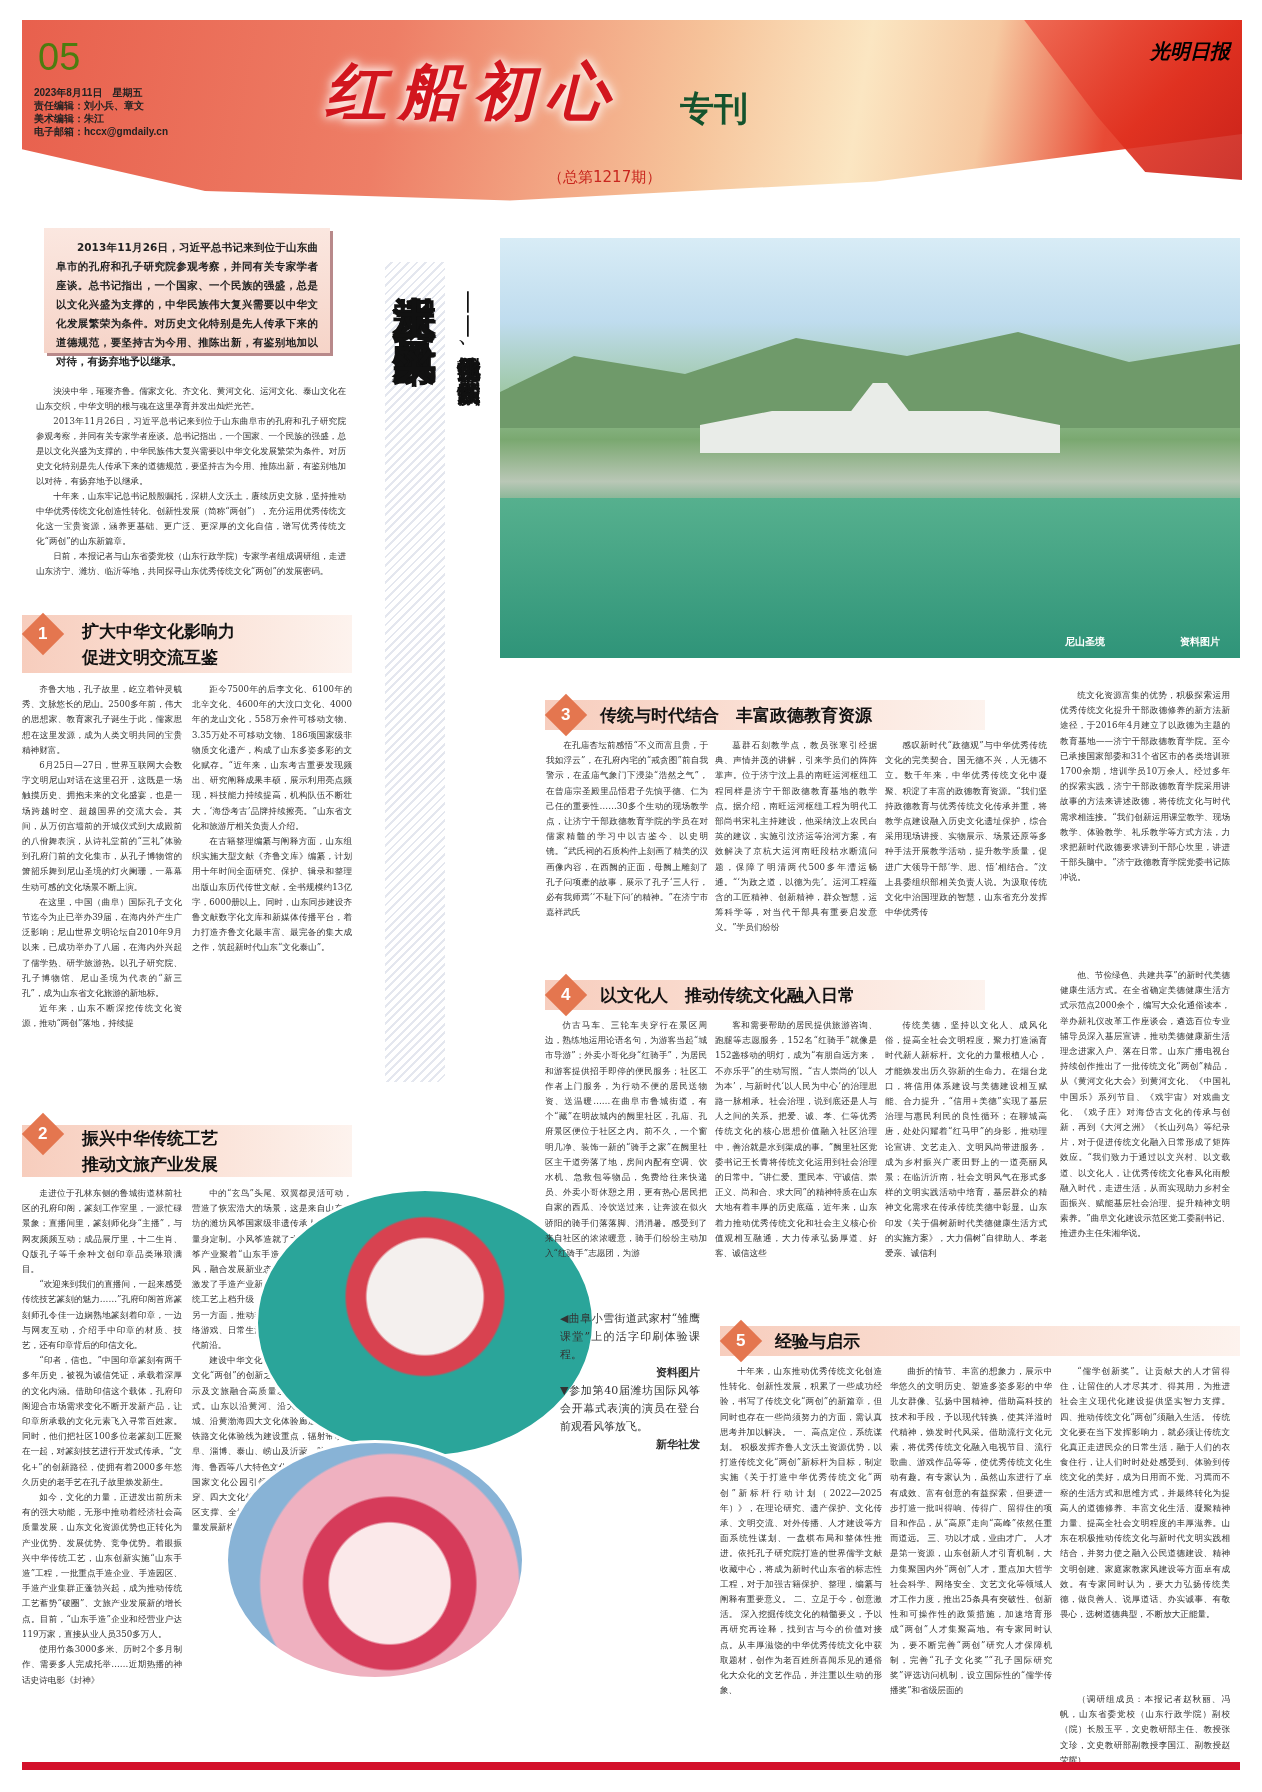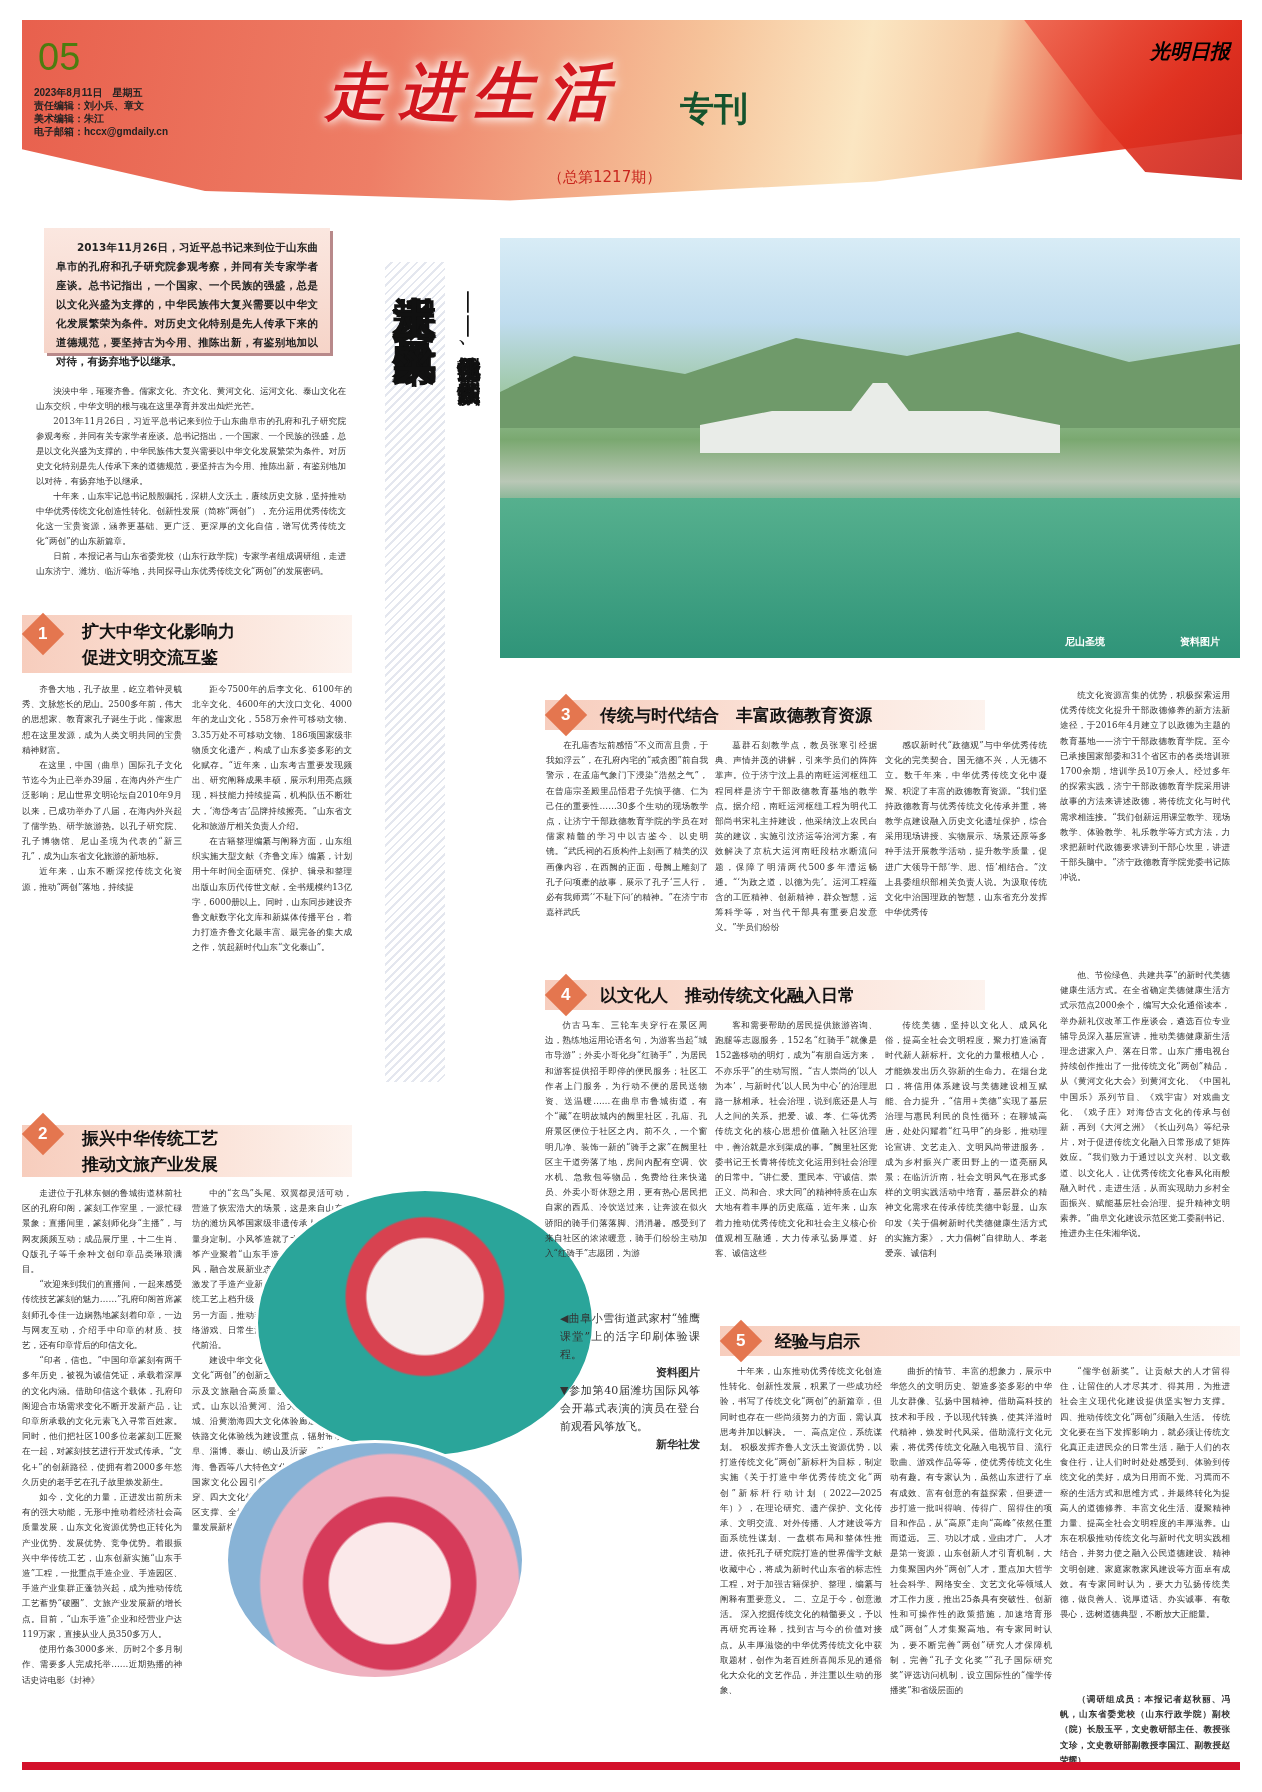--- a/index.html
+++ b/index.html
@@ -46,21 +46,21 @@
 
 <div class="abs banner"></div>
 <div class="abs ribbon"></div>
 <div class="abs pagenum">05</div>
 <div class="abs meta">
   <div>2023年8月11日　星期五</div>
   <div>责任编辑：刘小兵、章文</div>
   <div>美术编辑：朱江</div>
   <div>电子邮箱：hccx@gmdaily.cn</div>
 </div>
-<div class="abs masthead">走进生活</div>
+<div class="abs masthead">红船初心</div>
 <div class="abs zhuankan">专刊</div>
 <div class="abs issue">（总第1217期）</div>
 <div class="abs logo">光明日报</div>
 
 <div class="abs quote">2013年11月26日，习近平总书记来到位于山东曲阜市的孔府和孔子研究院参观考察，并同有关专家学者座谈。总书记指出，一个国家、一个民族的强盛，总是以文化兴盛为支撑的，中华民族伟大复兴需要以中华文化发展繁荣为条件。对历史文化特别是先人传承下来的道德规范，要坚持古为今用、推陈出新，有鉴别地加以对待，有扬弃地予以继承。</div>
 
 <div class="abs intro">
   <p>泱泱中华，璀璨齐鲁。儒家文化、齐文化、黄河文化、运河文化、泰山文化在山东交织，中华文明的根与魂在这里孕育并发出灿烂光芒。</p>
   <p>2013年11月26日，习近平总书记来到位于山东曲阜市的孔府和孔子研究院参观考察，并同有关专家学者座谈。总书记指出，一个国家、一个民族的强盛，总是以文化兴盛为支撑的，中华民族伟大复兴需要以中华文化发展繁荣为条件。对历史文化特别是先人传承下来的道德规范，要坚持古为今用、推陈出新，有鉴别地加以对待，有扬弃地予以继承。</p>
   <p>十年来，山东牢记总书记殷殷嘱托，深耕人文沃土，赓续历史文脉，坚持推动中华优秀传统文化创造性转化、创新性发展（简称“两创”），充分运用优秀传统文化这一宝贵资源，涵养更基础、更广泛、更深厚的文化自信，谱写优秀传统文化“两创”的山东新篇章。</p>
@@ -81,20 +81,21 @@
 
 <div class="abs sechead" style="left:22px;top:615px;width:330px;height:58px;padding-left:60px;flex-direction:column;align-items:flex-start;justify-content:center">
   <div class="diamond" style="top:4px;left:6px">
       <span>1</span>
     </div>
   <div class="t">扩大中华文化影响力</div>
   <div class="t">促进文明交流互鉴</div>
 </div>
 <div class="abs col" style="left:22px;top:682px;width:160px;height:400px;overflow:hidden">
   <p>齐鲁大地，孔子故里，屹立着钟灵毓秀、文脉悠长的尼山。2500多年前，伟大的思想家、教育家孔子诞生于此，儒家思想在这里发源，成为人类文明共同的宝贵精神财富。</p>
+    <p>6月25日—27日，世界互联网大会数字文明尼山对话在这里召开，这既是一场触摸历史、拥抱未来的文化盛宴，也是一场跨越时空、超越国界的交流大会。其间，从万仞宫墙前的开城仪式到大成殿前的八佾舞表演，从诗礼堂前的“三礼”体验到孔府门前的文化集市，从孔子博物馆的箫韶乐舞到尼山圣境的灯火阑珊，一幕幕生动可感的文化场景不断上演。</p>
     <p>在这里，中国（曲阜）国际孔子文化节迄今为止已举办39届，在海内外产生广泛影响；尼山世界文明论坛自2010年9月以来，已成功举办了八届，在海内外兴起了儒学热、研学旅游热。以孔子研究院、孔子博物馆、尼山圣境为代表的“新三孔”，成为山东省文化旅游的新地标。</p>
     <p>近年来，山东不断深挖传统文化资源，推动“两创”落地，持续提</p>
 </div>
 <div class="abs col" style="left:192px;top:682px;width:160px;height:400px;overflow:hidden">
     <p>距今7500年的后李文化、6100年的北辛文化、4600年的大汶口文化、4000年的龙山文化，558万余件可移动文物、3.35万处不可移动文物、186项国家级非物质文化遗产，构成了山东多姿多彩的文化赋存。“近年来，山东考古重要发现频出、研究阐释成果丰硕，展示利用亮点频现，科技能力持续提高，机构队伍不断壮大，‘海岱考古’品牌持续擦亮。”山东省文化和旅游厅相关负责人介绍。</p>
     <p>在古籍整理编纂与阐释方面，山东组织实施大型文献《齐鲁文库》编纂，计划用十年时间全面研究、保护、辑录和整理出版山东历代传世文献，全书规模约13亿字，6000册以上。同时，山东同步建设齐鲁文献数字化文库和新媒体传播平台，着力打造齐鲁文化最丰富、最完备的集大成之作，筑起新时代山东“文化泰山”。</p>
 </div>
 
 <div class="abs sechead" style="left:22px;top:1125px;width:330px;height:52px;padding-left:60px;flex-direction:column;align-items:flex-start;justify-content:center">
   <div class="diamond" style="top:-6px;left:6px">
@@ -171,16 +172,16 @@
 </div>
 <div class="abs col" style="left:720px;top:1364px;width:162px;height:410px;overflow:hidden">
     <p>十年来，山东推动优秀传统文化创造性转化、创新性发展，积累了一些成功经验，书写了传统文化“两创”的新篇章，但同时也存在一些尚须努力的方面，需认真思考并加以解决。 一、高点定位，系统谋划。 积极发挥齐鲁人文沃土资源优势，以打造传统文化“两创”新标杆为目标，制定实施《关于打造中华优秀传统文化“两创”新标杆行动计划（2022—2025年）》，在理论研究、遗产保护、文化传承、文明交流、对外传播、人才建设等方面系统性谋划、一盘棋布局和整体性推进。依托孔子研究院打造的世界儒学文献收藏中心，将成为新时代山东省的标志性工程，对于加强古籍保护、整理，编纂与阐释有重要意义。 二、立足于今，创意激活。 深入挖掘传统文化的精髓要义，予以再研究再诠释，找到古与今的价值对接点。从丰厚滋饶的中华优秀传统文化中获取题材，创作为老百姓所喜闻乐见的通俗化大众化的文艺作品，并注重以生动的形象、</p>
   </div>
 <div class="abs col" style="left:890px;top:1364px;width:162px;height:410px;overflow:hidden">
     <p>曲折的情节、丰富的想象力，展示中华悠久的文明历史、塑造多姿多彩的中华儿女群像、弘扬中国精神。借助高科技的技术和手段，予以现代转换，使其洋溢时代精神，焕发时代风采。借助流行文化元素，将优秀传统文化融入电视节目、流行歌曲、游戏作品等等，使优秀传统文化生动有趣。有专家认为，虽然山东进行了卓有成效、富有创意的有益探索，但要进一步打造一批叫得响、传得广、留得住的项目和作品，从“高原”走向“高峰”依然任重而道远。 三、功以才成，业由才广。 人才是第一资源，山东创新人才引育机制，大力集聚国内外“两创”人才，重点加大哲学社会科学、网络安全、文艺文化等领域人才工作力度，推出25条具有突破性、创新性和可操作性的政策措施，加速培育形成“两创”人才集聚高地。有专家同时认为，要不断完善“两创”研究人才保障机制，完善“孔子文化奖”“孔子国际研究奖”评选访问机制，设立国际性的“儒学传播奖”和省级层面的</p>
   </div>
 <div class="abs col" style="left:1060px;top:1364px;width:170px;height:330px;overflow:hidden">
     <p>“儒学创新奖”。让贡献大的人才留得住，让留住的人才尽其才、得其用，为推进社会主义现代化建设提供坚实智力支撑。 四、推动传统文化“两创”须融入生活。 传统文化要在当下发挥影响力，就必须让传统文化真正走进民众的日常生活，融于人们的衣食住行，让人们时时处处感受到、体验到传统文化的美好，成为日用而不觉、习焉而不察的生活方式和思维方式，并最终转化为提高人的道德修养、丰富文化生活、凝聚精神力量、提高全社会文明程度的丰厚滋养。山东在积极推动传统文化与新时代文明实践相结合，并努力使之融入公民道德建设、精神文明创建、家庭家教家风建设等方面卓有成效。有专家同时认为，要大力弘扬传统美德，做良善人、说厚道话、办实诚事、有敬畏心，选树道德典型，不断放大正能量。</p>
   </div>
-<div class="abs col" style="left:1060px;top:1692px;width:170px;font-weight:bold;font-family:'DejaVu Sans',sans-serif;text-indent:2em">（调研组成员：本报记者赵秋丽、冯帆，山东省委党校（山东行政学院）副校（院）长殷玉平，文史教研部主任、教授张文珍，文史教研部副教授李国江、副教授赵荣耀）</div>
+<div class="abs col" style="left:1060px;top:1692px;width:170px;font-weight:normal;font-family:'DejaVu Sans',sans-serif;text-indent:2em">（调研组成员：本报记者赵秋丽、冯帆，山东省委党校（山东行政学院）副校（院）长殷玉平，文史教研部主任、教授张文珍，文史教研部副教授李国江、副教授赵荣耀）</div>
 
 <div class="abs rule" style="left:22px;top:1762px;width:600px"></div>
 <div class="abs rule" style="left:620px;top:1762px;width:620px"></div>
 
 </body></html>

